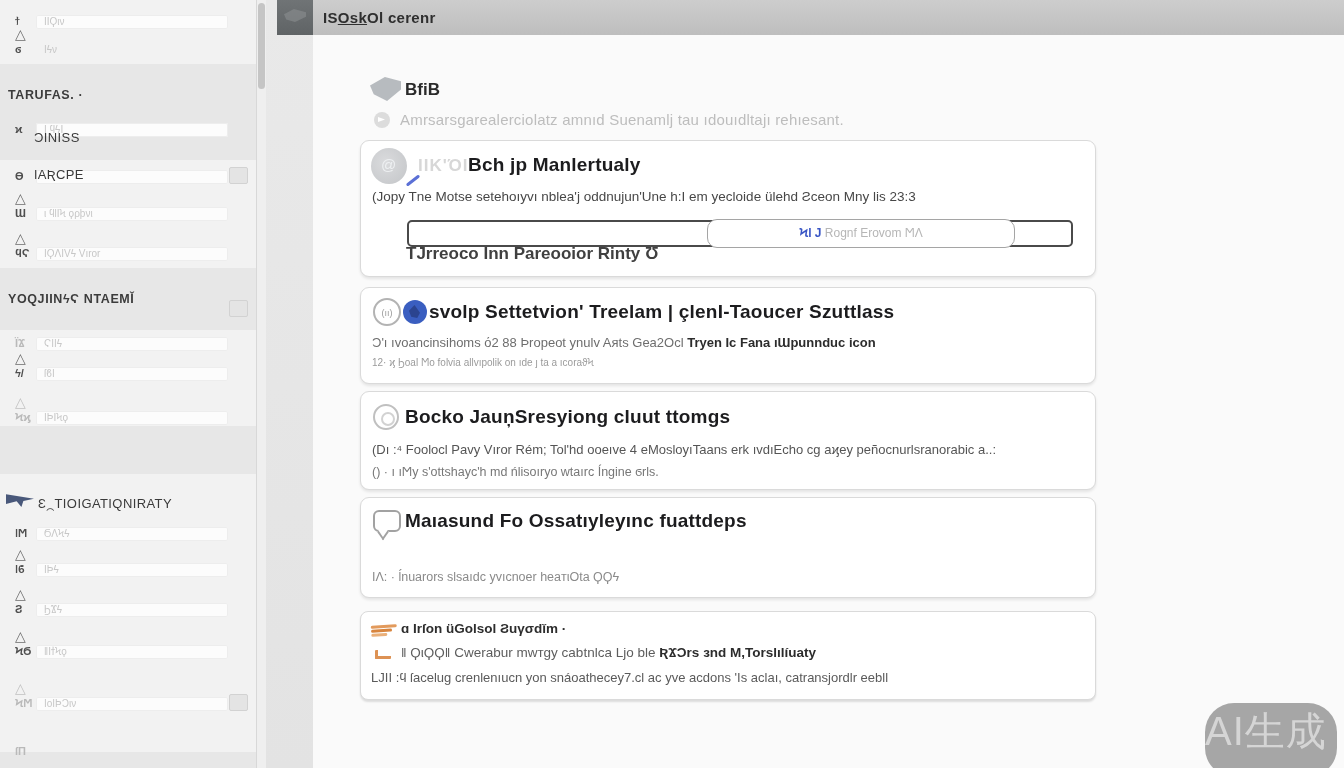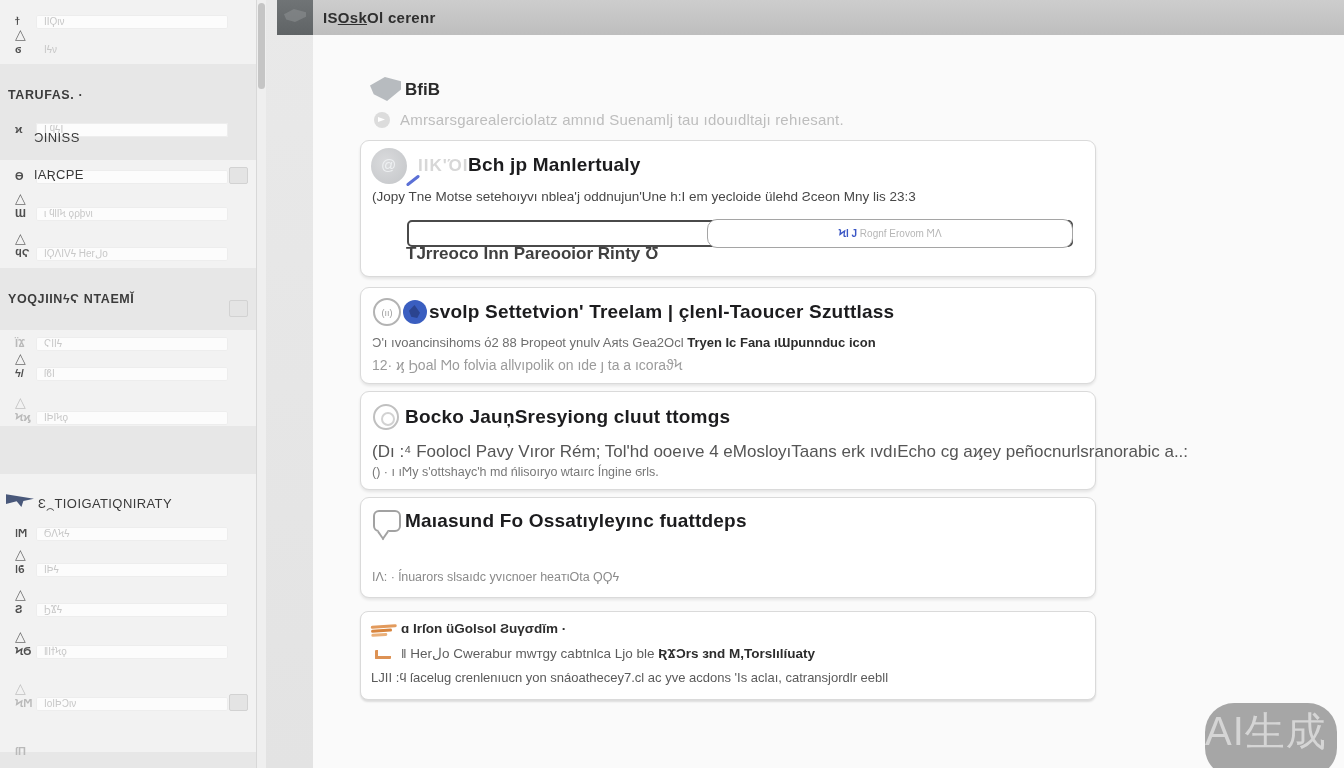--- a/index.html
+++ b/index.html
@@ -58,37 +58,37 @@
   .card { position:absolute; left:47px; width:736px; background:#fff; border:1px solid #dadada;
     border-radius:9px; box-shadow:0 2px 3px rgba(0,0,0,.09); }
   #card1 { top:105px; height:137px; }
   #card2 { top:252px; height:97px;padding-left:32px; }
   #card3 { top:356px; height:99px; }
   #card4 { top:462px; height:101px; }
   #card5 { top:576px; height:89px; border-radius:8px; box-shadow:0 2px 2px rgba(0,0,0,.12); }
 
   .c-title { position:absolute; font-size:19px; font-weight:bold; color:#1c1c1e; letter-spacing:.2px; white-space:nowrap; }
   .c-body  { position:absolute; font-size:13.5px; color:#474747; white-space:nowrap; }
-  .c-body2 { position:absolute; font-size:14px; color:#9b9b9b; white-space:nowrap; }
+  .c-body2 { position:absolute; font-size:10px; color:#9b9b9b; white-space:nowrap; }
 
   
   #c1-icon { position:absolute; left:10px; top:7px; width:36px; height:36px; border-radius:50%;
     background:radial-gradient(circle at 40% 40%, #dadbdd, #c3c5c8); }
   #c1-icon::after { content:"@"; position:absolute; left:10px; top:8px; font-size:15px; color:#eef0f2; }
   #c1-prefix { position:absolute; left:57px; top:15px; font-size:17px; font-weight:bold;
     color:#d7d7d7; filter:blur(.6px); letter-spacing:1px; }
   #c1-title { left:107px; top:13px; }
   #c1-pen { position:absolute; left:44px; top:38px; width:16px; height:3px; background:#5b70d6;
     border-radius:2px; transform:rotate(-38deg); }
   #c1-body { left:11px; top:48px; }
   #c1-inputwrap { position:absolute; left:46px; top:79px; width:666px; height:27px; }
   #c1-input { position:absolute; left:0; top:0; width:100%; height:27px; background:#fff;
     border:2px solid #4a4a4a; border-radius:5px; }
-  #c1-searchbox { position:absolute; left:300px; top:-1px; width:366px; height:29px; background:#fff;
-    border:1px solid #a5a5a5; border-radius:10px; text-align:center; line-height:27px; font-size:10px; }
+  #c1-searchbox { position:absolute; left:300px; top:-1px; width:308px; height:29px; background:#fff;
+    border:1px solid #a5a5a5; border-radius:10px; text-align:center; line-height:27px; font-size:12px; }
   #c1-searchbox .blue { color:#3a56c5; font-weight:bold; }
   #c1-searchbox .gray { color:#b6b6b6; }
   #c1-link { position:absolute; left:45px; top:103px; font-size:17px; font-weight:600; color:#404040; }
 
   
   #c2-ring { position:absolute; left:12px; top:10px; width:28px; height:28px; border-radius:50%;
     border:2px solid #b3b3b3; color:#9a9a9a; font-size:9px; text-align:center; line-height:26px; }
   #c2-drop { position:absolute; left:42px; top:12px; width:24px; height:24px; border-radius:50%;
     background:#3a5ec0; }
   #c2-drop::after { content:""; position:absolute; left:6px; top:5px; width:11px; height:13px;
@@ -97,21 +97,21 @@
   #c2-line1 { left:11px; top:47px; font-size:13px; color:#6e6e6e; }
   #c2-line1 b { color:#2c2c2c; }
   #c2-line2 { left:11px; top:69px; }
 
   
   #c3-ring { position:absolute; left:12px; top:12px; width:26px; height:26px; border-radius:50%;
     border:2px solid #c0c0c0; }
   #c3-ring::after { content:""; position:absolute; left:6px; top:6px; width:10px; height:10px;
     border-radius:50%; border:2px solid #d2d2d2; }
   #c3-title { left:44px; top:14px; }
-  #c3-line1 { left:11px; top:50px; font-size:17px; color:#555; }
+  #c3-line1 { left:11px; top:50px; font-size:13px; color:#555; }
   #c3-line2 { left:11px; top:73px; font-size:12.5px; color:#777; }
 
   
   #c4-bubble { position:absolute; left:12px; top:12px; width:28px; height:22px;
     border:2px solid #a2a2a2; border-radius:6px; background:#fff; }
   #c4-bubble::after { content:""; position:absolute; left:3px; bottom:-7px; width:8px; height:8px;
     background:#fff; border-right:2px solid #a2a2a2; border-bottom:2px solid #a2a2a2; transform:rotate(45deg) skew(10deg,10deg); }
   #c4-title { left:44px; top:12px; }
   #c4-line1 { left:11px; top:49px; font-size:13px; color:#555; }
   #c4-line2 { left:11px; top:72px; font-size:12.5px; color:#8a8a8a; }
@@ -172,21 +172,21 @@
       <div class="sb-row" style="top: 192px;">
         <div class="bar"></div>
         <span class="tri">△</span>
         <span class="code">Ɯ</span>
         <span class="lbl">ι ϥlΙϞ ϙρϸνι</span>
       </div>
       <div class="sb-row" style="top: 232px;">
         <div class="bar"></div>
         <span class="tri">△</span>
         <span class="code">ϥϚ</span>
-        <span class="lbl">ΙϘΛΙVϟ Herلo</span>
+        <span class="lbl">ΙϘΛΙVϟ Vıror</span>
       </div>
       <div class="sb-row header" style="top: 288px;">
         <span class="lbl">YOQJIINϟϚ NTAEMǏ</span>
         <span class="badge"></span>
       </div>
       <div class="sb-row" style="top: 322px;">
         <div class="bar"></div>
         <span class="code faint">ΪϪ</span>
         <span class="lbl">ϚΙΙϟ</span>
       </div>
@@ -297,19 +297,19 @@
   </div>
 
   <div class="card" id="card5">
     <div class="orange-lines">
         <i></i>
         <i></i>
         <i></i>
       </div>
     <div id="c5-head">ɑ Irſon üGolsol Ϩuγσdǐm ·</div>
     <div id="c5-angle"></div>
-    <div id="c5-line2"><span>ǁ Herلo Ϲwerabur mwтgy cabtnlca Ljo ble </span><b>ƦϪϽrs ɜnd M,Torslılíuaty</b></div>
+    <div id="c5-line2"><span>ǁ ϘιϘϘǁ Ϲwerabur mwтgy cabtnlca Ljo ble </span><b>ƦϪϽrs ɜnd M,Torslılíuaty</b></div>
     <div id="c5-line3">ǇΙΙ :ϥ ſacelug crenlenıucn yon snáoathecey7.cl ac yve acdons 'Is aclaı, catransjordlr eebll</div>
   </div>
 
 </div>
 
 <div id="watermark">AI生成</div>
 
 </body></html>

